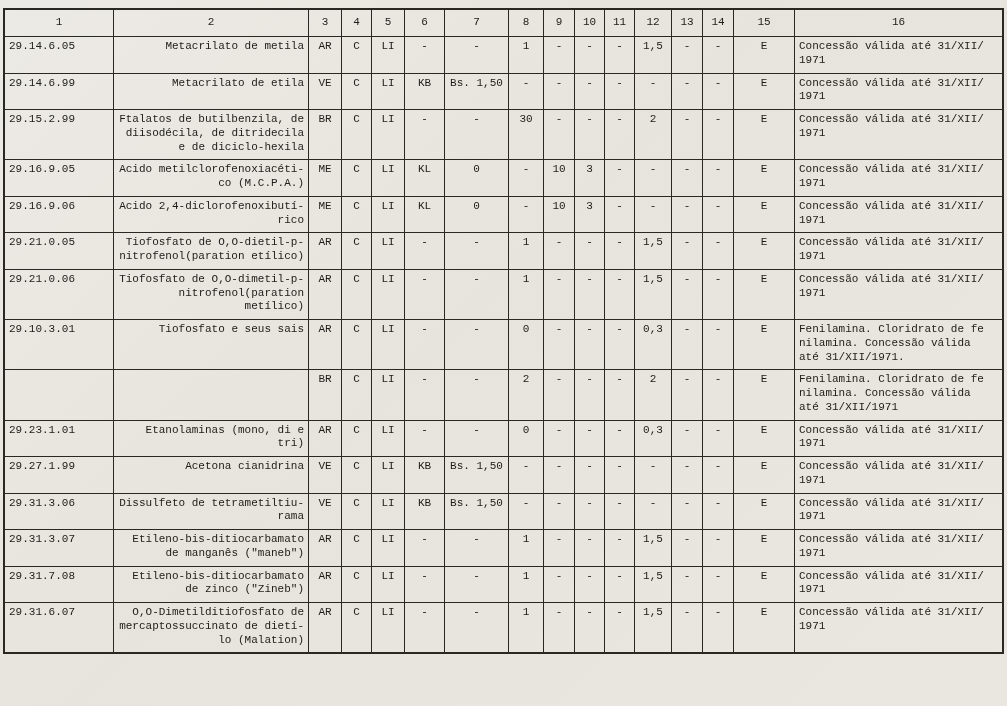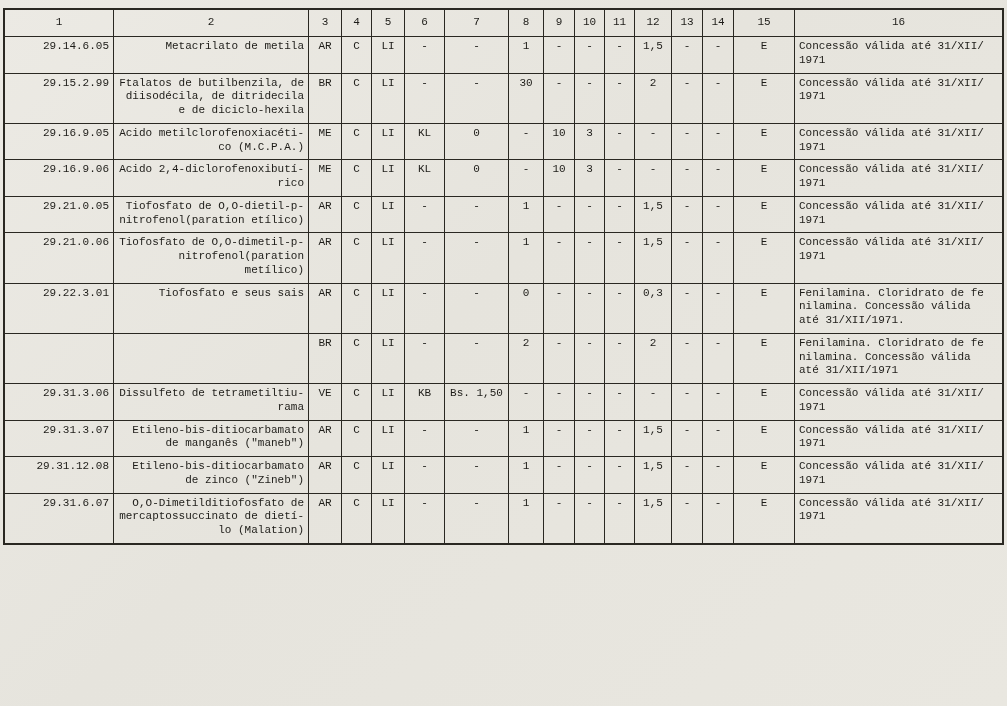--- a/index.html
+++ b/index.html
@@ -38,21 +38,21 @@
     border: 2px solid #2a2822;
   }
   table.tariff th {
     font-weight: normal;
     text-align: center;
     vertical-align: middle;
     padding: 4px 2px;
     height: 18px;
   }
   td { text-align: center; }
-  td.c1 { text-align: right; white-space: nowrap; }
+  td.c1 { text-align: left; white-space: nowrap; }
   td.c2 { text-align: right; white-space: pre-line; }
   td.c16 { text-align: left; white-space: pre-line; }
   
   .c1  { width: 104px; }
   .c2  { width: 190px; }
   .c3  { width: 28px; }
   .c4  { width: 25px; }
   .c5  { width: 28px; }
   .c6  { width: 35px; }
   .c7  { width: 59px; }
@@ -105,20 +105,39 @@
           <td class="c10">-</td>
           <td class="c11">-</td>
           <td class="c12">1,5</td>
           <td class="c13">-</td>
           <td class="c14">-</td>
           <td class="c15">E</td>
           <td class="c16">Concessão válida até 31/XII/
 1971</td>
         </tr>
         <tr>
+          <td class="c1">29.14.6.99</td>
+          <td class="c2">Metacrilato de etila</td>
+          <td class="c3">VE</td>
+          <td class="c4">C</td>
+          <td class="c5">LI</td>
+          <td class="c6">KB</td>
+          <td class="c7">Bs. 1,50</td>
+          <td class="c8">-</td>
+          <td class="c9">-</td>
+          <td class="c10">-</td>
+          <td class="c11">-</td>
+          <td class="c12">-</td>
+          <td class="c13">-</td>
+          <td class="c14">-</td>
+          <td class="c15">E</td>
+          <td class="c16">Concessão válida até 31/XII/
+1971</td>
+        </tr>
+        <tr>
           <td class="c1">29.15.2.99</td>
           <td class="c2">Ftalatos de butilbenzila, de
 diisodécila, de ditridecila
 e de diciclo-hexila</td>
           <td class="c3">BR</td>
           <td class="c4">C</td>
           <td class="c5">LI</td>
           <td class="c6">-</td>
           <td class="c7">-</td>
           <td class="c8">30</td>
@@ -206,21 +225,21 @@
           <td class="c10">-</td>
           <td class="c11">-</td>
           <td class="c12">1,5</td>
           <td class="c13">-</td>
           <td class="c14">-</td>
           <td class="c15">E</td>
           <td class="c16">Concessão válida até 31/XII/
 1971</td>
         </tr>
         <tr>
-          <td class="c1">29.22.3.01</td>
+          <td class="c1">29.10.3.01</td>
           <td class="c2">Tiofosfato e seus sais</td>
           <td class="c3">AR</td>
           <td class="c4">C</td>
           <td class="c5">LI</td>
           <td class="c6">-</td>
           <td class="c7">-</td>
           <td class="c8">0</td>
           <td class="c9">-</td>
           <td class="c10">-</td>
           <td class="c11">-</td>
@@ -244,20 +263,58 @@
           <td class="c9">-</td>
           <td class="c10">-</td>
           <td class="c11">-</td>
           <td class="c12">2</td>
           <td class="c13">-</td>
           <td class="c14">-</td>
           <td class="c15">E</td>
           <td class="c16">Fenilamina. Cloridrato de fe
 nilamina. Concessão válida
 até 31/XII/1971</td>
+        </tr>
+        <tr>
+          <td class="c1">29.23.1.01</td>
+          <td class="c2">Etanolaminas (mono, di e tri)</td>
+          <td class="c3">AR</td>
+          <td class="c4">C</td>
+          <td class="c5">LI</td>
+          <td class="c6">-</td>
+          <td class="c7">-</td>
+          <td class="c8">0</td>
+          <td class="c9">-</td>
+          <td class="c10">-</td>
+          <td class="c11">-</td>
+          <td class="c12">0,3</td>
+          <td class="c13">-</td>
+          <td class="c14">-</td>
+          <td class="c15">E</td>
+          <td class="c16">Concessão válida até 31/XII/
+1971</td>
+        </tr>
+        <tr>
+          <td class="c1">29.27.1.99</td>
+          <td class="c2">Acetona cianidrina</td>
+          <td class="c3">VE</td>
+          <td class="c4">C</td>
+          <td class="c5">LI</td>
+          <td class="c6">KB</td>
+          <td class="c7">Bs. 1,50</td>
+          <td class="c8">-</td>
+          <td class="c9">-</td>
+          <td class="c10">-</td>
+          <td class="c11">-</td>
+          <td class="c12">-</td>
+          <td class="c13">-</td>
+          <td class="c14">-</td>
+          <td class="c15">E</td>
+          <td class="c16">Concessão válida até 31/XII/
+1971</td>
         </tr>
         <tr>
           <td class="c1">29.31.3.06</td>
           <td class="c2">Dissulfeto de tetrametiltiu-
 rama</td>
           <td class="c3">VE</td>
           <td class="c4">C</td>
           <td class="c5">LI</td>
           <td class="c6">KB</td>
           <td class="c7">Bs. 1,50</td>
@@ -286,21 +343,21 @@
           <td class="c10">-</td>
           <td class="c11">-</td>
           <td class="c12">1,5</td>
           <td class="c13">-</td>
           <td class="c14">-</td>
           <td class="c15">E</td>
           <td class="c16">Concessão válida até 31/XII/
 1971</td>
         </tr>
         <tr>
-          <td class="c1">29.31.12.08</td>
+          <td class="c1">29.31.7.08</td>
           <td class="c2">Etileno-bis-ditiocarbamato
 de zinco ("Zineb")</td>
           <td class="c3">AR</td>
           <td class="c4">C</td>
           <td class="c5">LI</td>
           <td class="c6">-</td>
           <td class="c7">-</td>
           <td class="c8">1</td>
           <td class="c9">-</td>
           <td class="c10">-</td>

